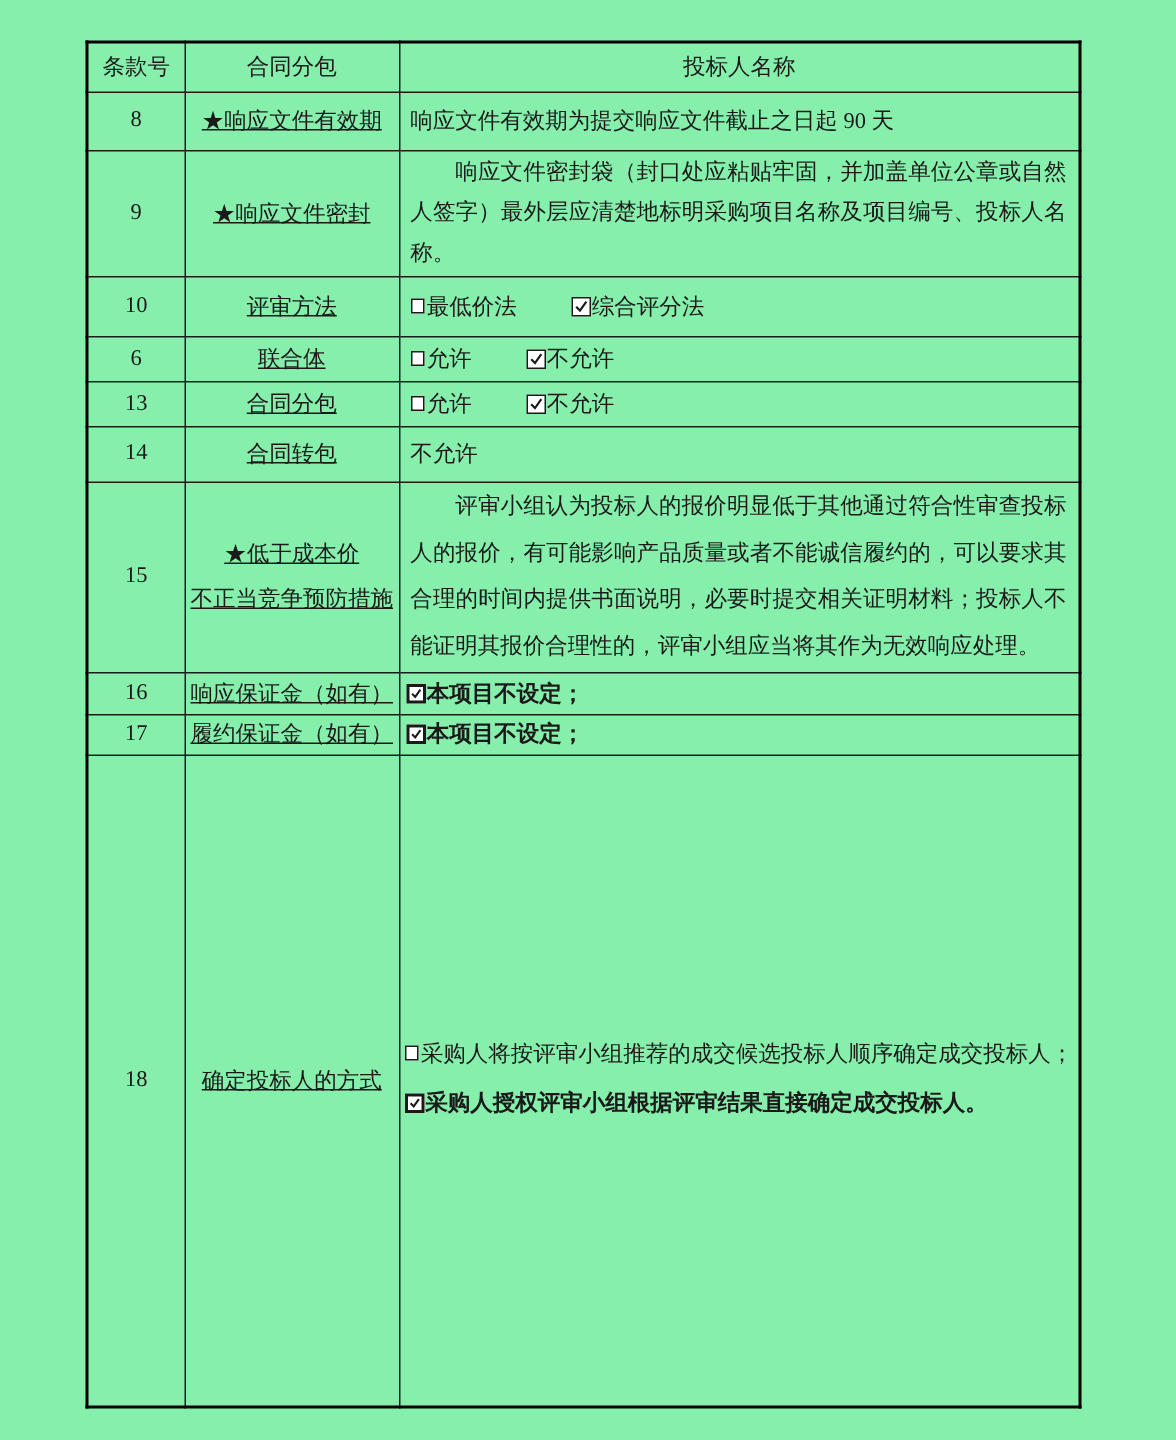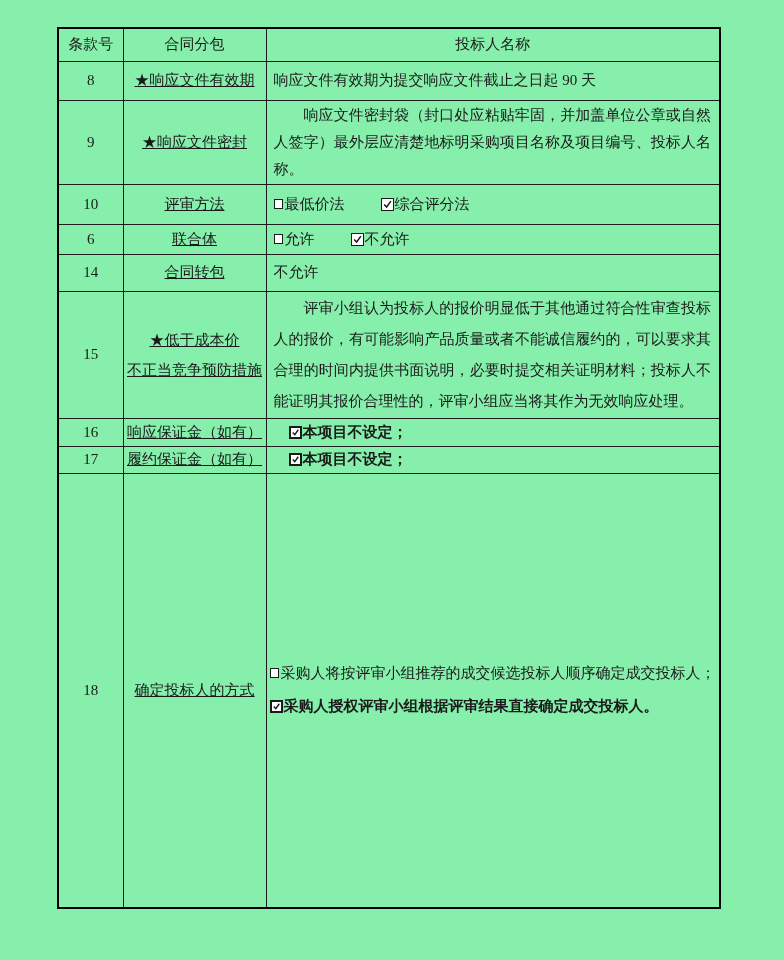--- a/index.html
+++ b/index.html
@@ -39,21 +39,21 @@
   tr.h14 { height: 37px; padding-left: 16px; }
   tr.h15 { height: 125px; }
   tr.h16 { height: 28px; }
   tr.h17 { height: 27px; }
   tr.h18 { height: 435px; }
 
   th { text-align: center; }
   td.c-no   { text-align: center; }
   td.c-name { text-align: center; padding: 0 2px; text-decoration: underline; }
   td.c-desc { text-align: left; padding: 1px 6px 1px 7px; }
-  td.c-desc.pad-lg { padding-left: 22px; }
+  td.c-desc.pad-lg { padding-left: 4px; }
   td.c-desc.pad-sm { padding-left: 3px; }
 
   .para {
     text-indent: 2em;
     text-align: justify;
     line-height: 27px;
     padding-right: 2px;
   }
   .para.tall { line-height: 31px; }
 
@@ -129,20 +129,29 @@
     <tr class="h12">
       <td class="c-no">6</td>
       <td class="c-name">联合体</td>
       <td class="c-desc">
         <span class="opt"><span class="cb cb-u"></span><span>允许</span></span><span class="opt"><span class="cb cb-c"><svg viewBox="0 0 13 13">
                   <path d="M2.5 6.5 L5.5 9.5 L10.5 2.5" stroke="#1a1a1a" stroke-width="1.7" fill="none"></path>
                 </svg></span><span>不允许</span></span>
       </td>
     </tr>
 
+    <tr class="h13">
+      <td class="c-no">13</td>
+      <td class="c-name">合同分包</td>
+      <td class="c-desc">
+        <span class="opt"><span class="cb cb-u"></span><span>允许</span></span><span class="opt"><span class="cb cb-c"><svg viewBox="0 0 13 13">
+                  <path d="M2.5 6.5 L5.5 9.5 L10.5 2.5" stroke="#1a1a1a" stroke-width="1.7" fill="none"></path>
+                </svg></span><span>不允许</span></span>
+      </td>
+    </tr>
 
     <tr class="h14">
       <td class="c-no">14</td>
       <td class="c-name">合同转包</td>
       <td class="c-desc">不允许</td>
     </tr>
 
     <tr class="h15">
       <td class="c-no">15</td>
       <td class="c-name">

